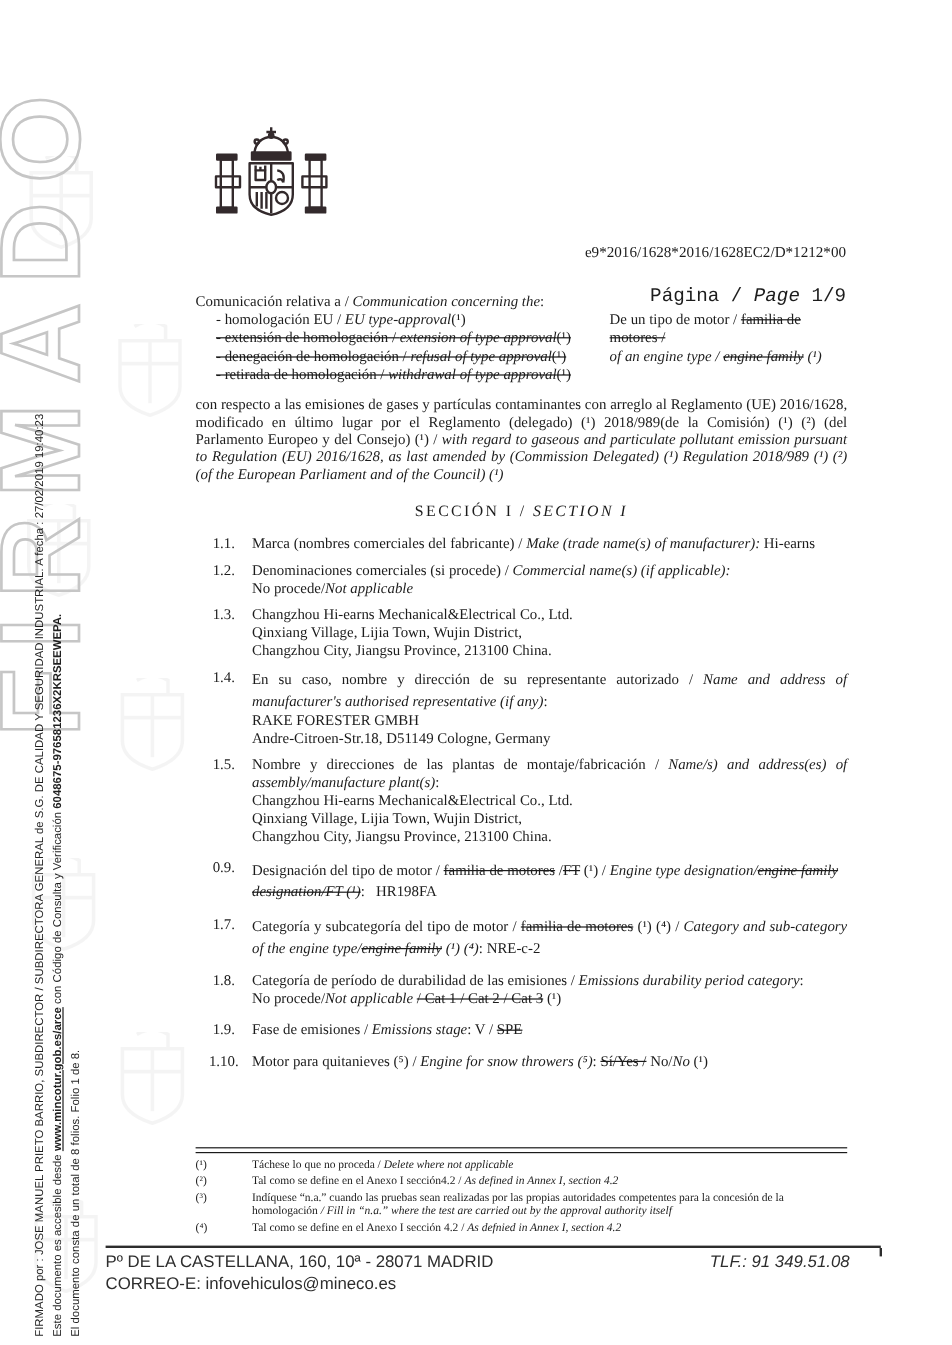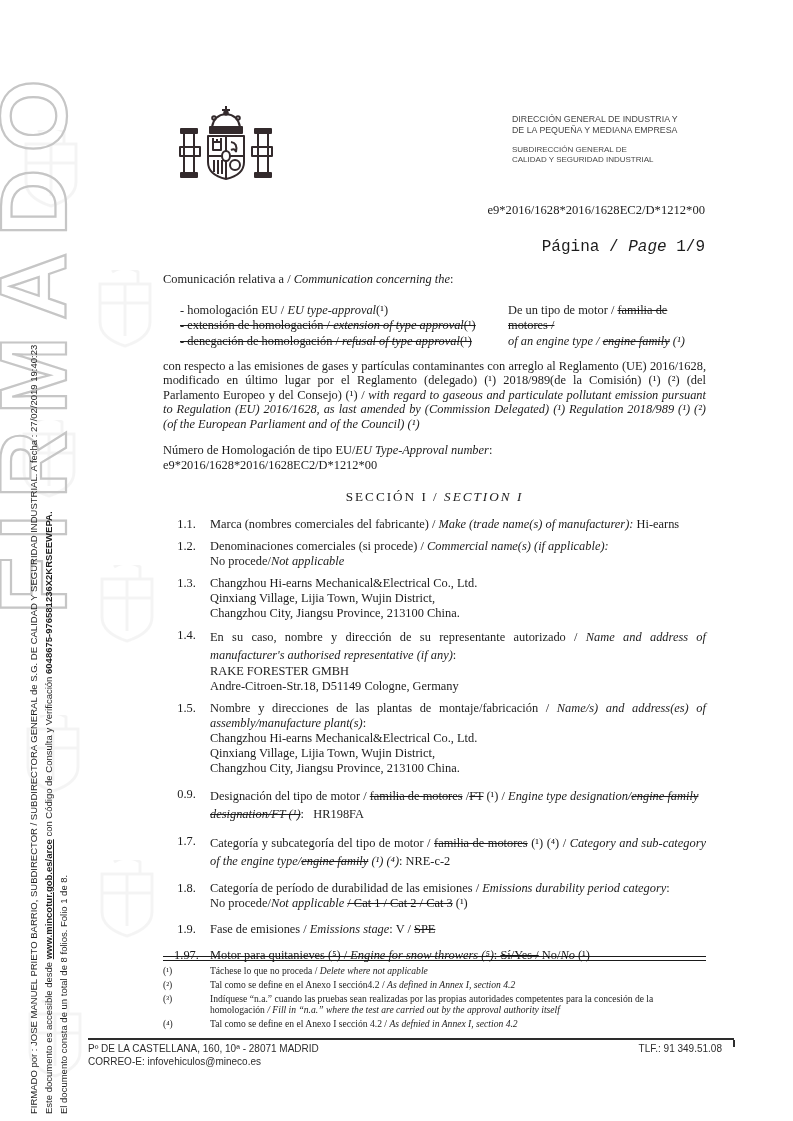--- a/index.html
+++ b/index.html
@@ -24,22 +24,22 @@
   .logo{position:absolute;left:178px;top:103px;width:96px;height:92px;z-index:2;}
   .ministry{position:absolute;left:287px;top:113px;z-index:2;
     font-family:"Liberation Sans",sans-serif;font-size:11.5px;line-height:15px;color:#3d3d3d;letter-spacing:.2px;}
   .dg{position:absolute;left:512px;top:114px;z-index:2;
     font-family:"Liberation Sans",sans-serif;font-size:8.8px;line-height:11px;color:#474747;}
   .sg{margin-top:9px;font-size:8px;line-height:10px;}
   .approval-no{position:absolute;right:88px;top:203px;font-size:12.6px;z-index:2;}
   .page-line{position:absolute;right:88px;top:238px;font-size:16px;z-index:2;font-family:Liberation Mono, monospace;}
 
   
-  .content{position:absolute;left:163px;top:272px;width:543px;font-size:12.4px;line-height:15px;z-index:2;}
-  .columns{display:flex;margin-top:16px;}
+  .content{position:absolute;left:163px;top:244px;width:543px;font-size:12.4px;line-height:15px;z-index:2;}
+  .columns{display:flex;}
   .options{flex:1;line-height:15.3px;padding-left:17px;}
   .engine-col{width:198px;line-height:15.3px;}
   .reg-par{margin-top:10px;text-align:justify;line-height:14.4px;}
   .num-block{margin-top:12px;}
   .sec-head{margin-top:16px;text-align:center;font-size:13.2px;letter-spacing:2px;}
   .items{margin-top:13px;}
   .item{display:flex;margin-top:7px;}
   .item .num{width:47px;flex-shrink:0;text-align:center;}
   .item .itext{flex:1;}
   .wide{line-height:18px;}
@@ -48,25 +48,25 @@
 
   
   .footnotes{position:absolute;left:163px;top:956px;width:543px;font-size:9.6px;line-height:11.8px;z-index:2;}
   .fn-rule{height:3px;border-top:1.5px solid #1a1a1a;border-bottom:1px solid #1a1a1a;margin-bottom:4px;}
   .fn-row{display:flex;margin-top:2px;}
   .fn-row .fm{width:47px;flex-shrink:0;}
   .fn-row .ft{flex:1;}
 
   
   .footer{position:absolute;left:88px;top:1038px;width:646px;z-index:2;
-    font-family:"Liberation Sans",sans-serif;font-size:10px;color:#2d2d2d;}
+    font-family:"Liberation Sans",sans-serif;font-size:14px;color:#2d2d2d;}
   .footer-rule{border-top:2px solid #2d2d2d;position:relative;}
   .footer-rule .tick{position:absolute;right:-1px;top:0;width:2px;height:7px;background:#2d2d2d;}
   .footer-row{display:flex;justify-content:space-between;margin-top:3px;}
-  .footer-row .ph{margin-right:12px;}
+  .footer-row .ph{margin-right:26px;font-style:italic;}
   .footer-email{margin-top:2px;}
 </style>
 </head>
 <body>
 
 <div class="page">
 
   <svg class="bg-shield" style="left:18px;top:130px" width="66" height="80" viewBox="0 0 66 80">
       <path d="M8 14 h50 v38 q0 16 -25 24 q-25 -8 -25 -24 z M20 2 q13 -8 26 0 v12 M8 33 h50 M33 14 v52" fill="none" stroke="#777" stroke-width="3"></path>
     </svg>
@@ -123,51 +123,43 @@
         <rect x="3" y="26" width="16" height="4" fill="#332a2c"></rect>
         <rect x="3" y="70" width="16" height="4" fill="#332a2c"></rect>
       <path d="M2 44 h20 v9 h-20 z"></path>
       <rect x="80" y="30" width="10" height="40"></rect>
         <rect x="77" y="26" width="16" height="4" fill="#332a2c"></rect>
         <rect x="77" y="70" width="16" height="4" fill="#332a2c"></rect>
       <path d="M74 44 h20 v9 h-20 z"></path>
     </g>
   </svg>
 
-  <div class="dg">
-    <div>DIRECCIÓN GENERAL DE INDUSTRIA Y</div>
-    <div>DE LA PEQUEÑA Y MEDIANA EMPRESA</div>
-    <div class="sg">
-      <div>SUBDIRECCIÓN GENERAL DE</div>
-      <div>CALIDAD Y SEGURIDAD INDUSTRIAL</div>
-    </div>
-  </div>
 
   <div class="approval-no">e9*2016/1628*2016/1628EC2/D*1212*00</div>
   <div class="page-line"><span>Página / </span><span class="it">Page</span><span> 1/9</span></div>
 
   <div class="content">
     <div><span>Comunicación relativa a / </span><span class="it">Communication concerning the</span><span>:</span></div>
 
     <div class="columns">
       <div class="options">
         <div class="opt"><span>- homologación EU / </span><span class="it">EU type-approval</span><span>(¹)</span></div>
         <div class="opt"><span class="st">- extensión de homologación / </span><span class="st it">extension of type approval</span><span class="st">(¹)</span></div>
         <div class="opt"><span class="st">- denegación de homologación / </span><span class="st it">refusal of type approval</span><span class="st">(¹)</span></div>
+        <div class="opt"><span class="st">- retirada de homologación / </span><span class="st it">withdrawal of type approval</span><span class="st">(¹)</span></div>
       </div>
       <div class="engine-col">
         <div><span>De un tipo de motor / </span><span class="st">familia de motores /</span></div>
         <div><span class="it">of an engine type / </span><span class="st it">engine family</span><span class="it"> (¹)</span></div>
       </div>
     </div>
 
     <div class="reg-par"><span>con respecto a las emisiones de gases y partículas contaminantes con arreglo al Reglamento (UE) 2016/1628, modificado en último lugar por el Reglamento (delegado) (¹) 2018/989(de la Comisión) (¹) (²) (del Parlamento Europeo y del Consejo) (¹) / </span><span class="it">with regard to gaseous and particulate pollutant emission pursuant to Regulation (EU) 2016/1628, as last amended by (Commission Delegated) (¹) Regulation 2018/989 (¹) (²) (of the European Parliament and of the Council) (¹)</span></div>
 
     <div class="num-block">
-      <div><span>Número de Homologación de tipo EU/</span><span class="it">EU Type-Approval number</span><span>: e9*2016/1628*2016/1628EC2/D*1212*00</span></div>
     </div>
 
     <div class="sec-head"><span>SECCIÓN I / </span><span class="it">SECTION I</span></div>
 
     <div class="items">
 
       <div class="item">
         <div class="num">1.1.</div>
         <div class="itext">
             <div><span>Marca (nombres comerciales del fabricante) / </span><span class="it">Make (trade name(s) of manufacturer):</span><span> Hi-earns</span></div>
@@ -233,21 +225,21 @@
       </div>
 
       <div class="item mt-extra">
         <div class="num">1.9.</div>
         <div class="itext">
             <div><span>Fase de emisiones / </span><span class="it">Emissions stage</span><span>: V / </span><span class="st">SPE</span></div>
           </div>
       </div>
 
       <div class="item mt-extra">
-        <div class="num">1.97.</div>
+        <div class="num">1.10.</div>
         <div class="itext">
             <div><span>Motor para quitanieves (⁵) / </span><span class="it">Engine for snow throwers (⁵)</span><span>: </span><span class="st">Sí/Yes /</span><span> No/</span><span class="it">No</span><span> (¹)</span></div>
           </div>
       </div>
 
     </div>
   </div>
 
   <div class="footnotes">
     <div class="fn-rule"></div>

